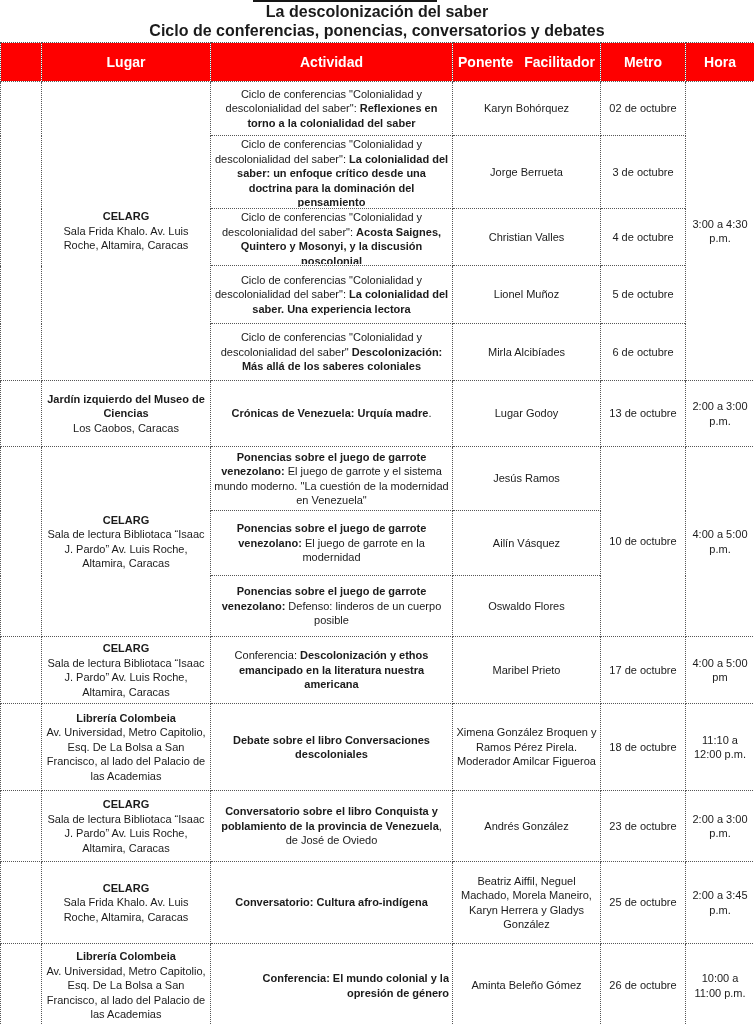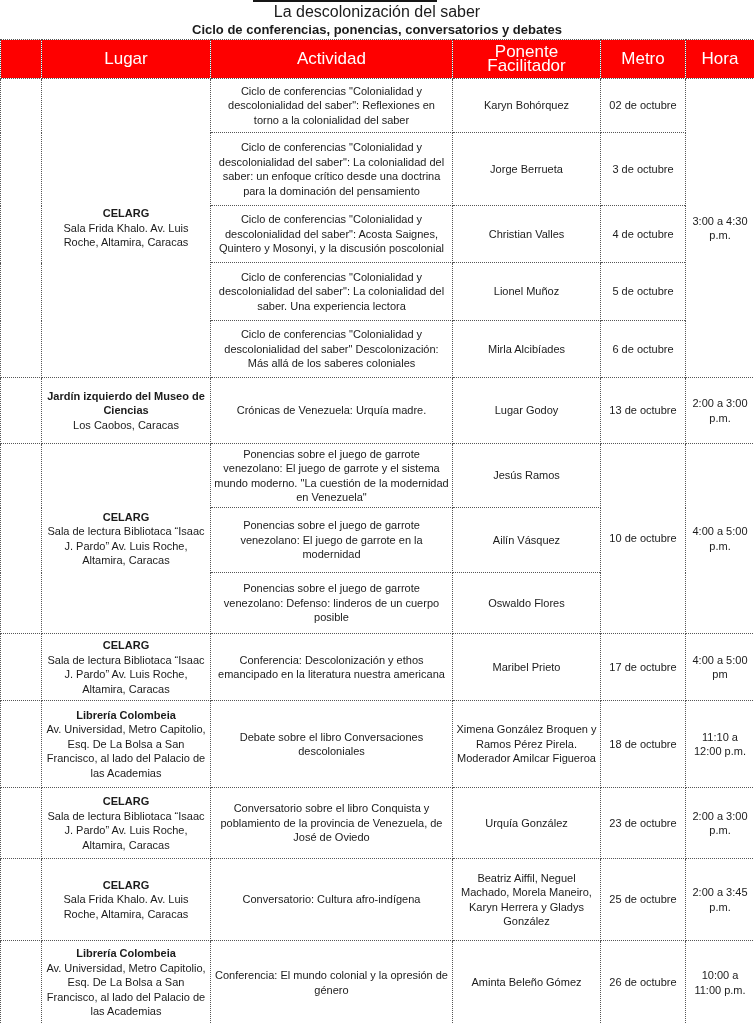--- a/index.html
+++ b/index.html
@@ -2,36 +2,36 @@
 <html style="--accent: #fe0000;"><head>
 <meta charset="utf-8">
 <style>
   html, body { margin:0; padding:0; }
   body {
     width:754px; height:1024px; position:relative; overflow:hidden;
     background:#ffffff; color:#1b1b1b;
     font-family:"Liberation Sans", sans-serif;
   }
   .top-line { position:absolute; top:0; left:253px; width:184px; height:2px; background:#161616; }
-  .page-title { text-align:center; font-weight:normal; font-size:16px; margin:3px 0 1px 0; }
-  .page-subtitle { text-align:center; font-weight:bold; font-size:13px; margin:0 0 2px 0; }
+  .page-title { text-align:center; font-weight:bold; font-size:16px; margin:3px 0 1px 0; }
+  .page-subtitle { text-align:center; font-weight:bold; font-size:16px; margin:0 0 2px 0; }
   table.schedule {
     border-collapse:collapse; table-layout:fixed; width:754px;
     font-size:11px; line-height:14.5px;
   }
   .schedule td, .schedule th {
     border:1px dotted #565656; text-align:center; vertical-align:middle;
     padding:1px 3px; overflow:hidden; word-wrap:break-word;
   }
   .schedule th {
     background:var(--accent, #fe0000); color:#ffffff;
-    font-size:17px; font-weight:normal; height:36px;
+    font-size:14px; font-weight:bold; height:36px;
   }
   th.h-ponente-facilitador { word-spacing:7px; }
-  .bold { font-weight:normal; }
+  .bold { font-weight:bold; }
   .clip { overflow:hidden; margin:0 auto; }
   td.c-lugar .lugar-bold { font-weight:bold; }
 </style>
 </head>
 <body>
 
 <div class="top-line"></div>
 
 <div class="page-title">La descolonización del saber</div>
 <div class="page-subtitle">Ciclo de conferencias, ponencias, conversatorios y debates</div>
@@ -163,21 +163,21 @@
       </tr>
       <tr style="height: 71px;">
         <td class="c-spacer"></td>
         <td class="c-lugar">
           <div class="lugar-bold">CELARG</div>
           <div>Sala de lectura Bibliotaca “Isaac J. Pardo” Av. Luis Roche, Altamira, Caracas</div>
         </td>
         <td class="c-actividad">
           <div class="clip" style="max-height: 68px;"><span class="bold">Conversatorio sobre el libro Conquista y poblamiento de la provincia de Venezuela</span><span>, de José de Oviedo</span></div>
         </td>
-        <td class="c-ponente">Urquía González</td>
+        <td class="c-ponente">Andrés González</td>
         <td class="c-fecha">23 de octubre</td>
         <td class="c-hora">2:00 a 3:00 p.m.</td>
       </tr>
       <tr style="height: 82px;">
         <td class="c-spacer"></td>
         <td class="c-lugar">
           <div class="lugar-bold">CELARG</div>
           <div>Sala Frida Khalo. Av. Luis Roche, Altamira, Caracas</div>
         </td>
         <td class="c-actividad">
@@ -187,20 +187,20 @@
         <td class="c-fecha">25 de octubre</td>
         <td class="c-hora">2:00 a 3:45 p.m.</td>
       </tr>
       <tr style="height: 84px;">
         <td class="c-spacer"></td>
         <td class="c-lugar">
           <div class="lugar-bold">Librería Colombeia</div>
           <div>Av. Universidad, Metro Capitolio,  Esq. De La Bolsa a San Francisco, al lado del Palacio de las Academias</div>
         </td>
         <td class="c-actividad">
-          <div class="clip" style="max-height: 81px;"><span class="bold">Conferencia: El mundo colonial y la opresión de género</span></div>
+          <div class="clip" style="max-height: 81px; text-align: right;"><span class="bold">Conferencia: El mundo colonial y la opresión de género</span></div>
         </td>
         <td class="c-ponente">Aminta Beleño Gómez</td>
         <td class="c-fecha">26 de octubre</td>
         <td class="c-hora">10:00 a 11:00 p.m.</td>
       </tr>
     </tbody>
 </table>
 
 </body></html>

